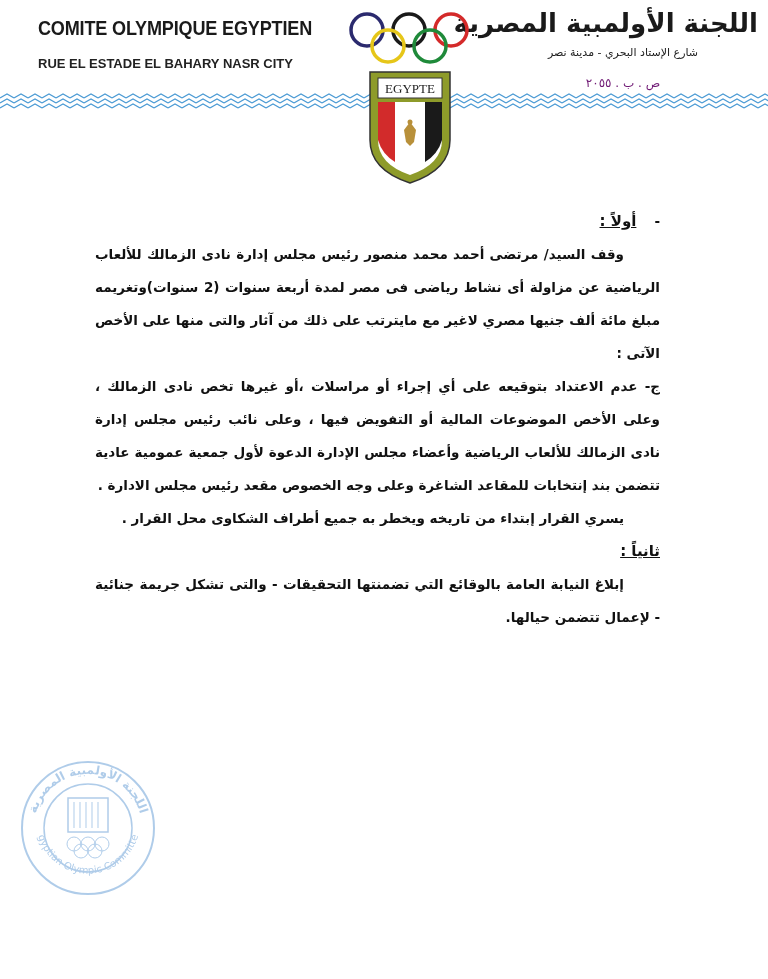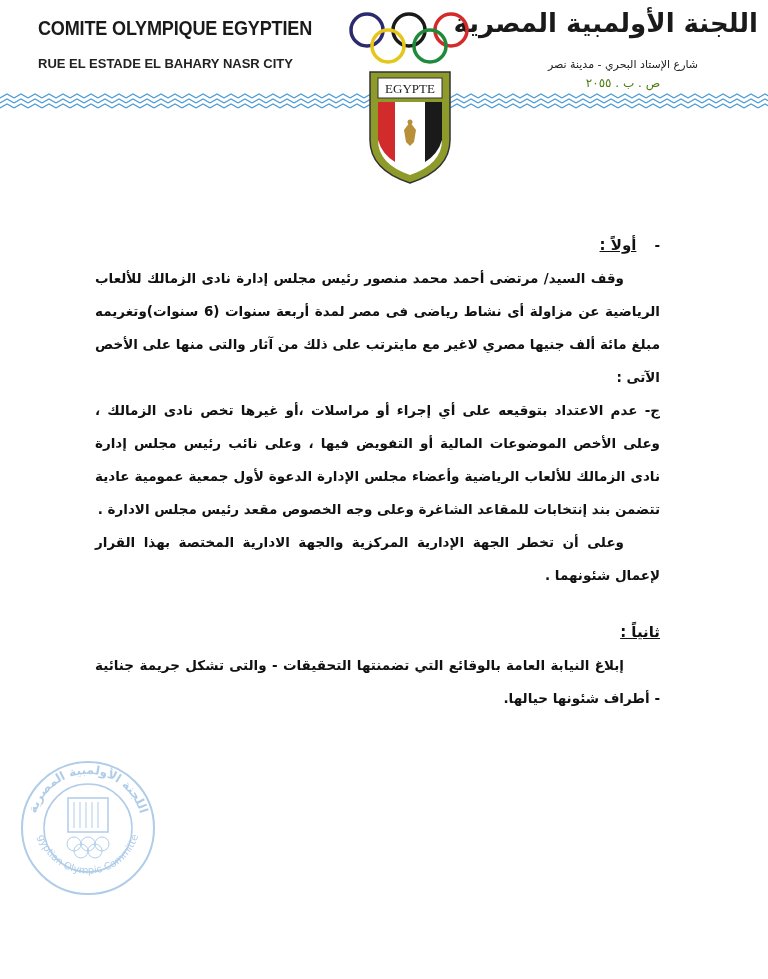--- a/index.html
+++ b/index.html
@@ -4,33 +4,33 @@
   <style>
     html, body { margin: 0; padding: 0; background: #ffffff; }
     body { width: 768px; height: 979px; position: relative; overflow: hidden; font-family: "DejaVu Sans", sans-serif; color: #111; }
 
     .header { position: absolute; left: 0; top: 0; width: 768px; height: 190px; padding-left: 20px; }
     .fr-title { position: absolute; left: 38px; top: 16px; width: 250px; text-align: center; font-family: "Liberation Sans", sans-serif; font-weight: bold; font-size: 21px; letter-spacing: -0.2px; transform: scaleX(0.86); transform-origin: left top; color: #1a1a1a; white-space: nowrap; }
     .fr-addr { position: absolute; left: 38px; top: 56px; width: 245px; text-align: center; font-family: "Liberation Sans", sans-serif; font-weight: bold; font-size: 13px; color: #222; white-space: nowrap; }
     .fr-bp { position: absolute; left: 38px; top: 78px; width: 245px; text-align: center; font-family: "Liberation Serif", serif; font-size: 15px; color: #222; }
 
     .ar-title { position: absolute; right: 30px; top: 8px; width: 260px; text-align: center; font-family: "DejaVu Sans", sans-serif; font-weight: bold; font-size: 26px; color: #1a1a1a; direction: rtl; white-space: nowrap; }
-    .ar-addr { position: absolute; right: 40px; top: 58px; width: 250px; text-align: center; font-family: "DejaVu Sans", sans-serif; font-size: 11px; color: #222; direction: rtl; }
-    .ar-bp { position: absolute; right: 40px; top: 76px; width: 250px; text-align: center; font-family: "DejaVu Sans", sans-serif; font-size: 12px; color: #4d7c0f; direction: rtl; }
+    .ar-addr { position: absolute; right: 40px; top: 46px; width: 250px; text-align: center; font-family: "DejaVu Sans", sans-serif; font-size: 11px; color: #222; direction: rtl; }
+    .ar-bp { position: absolute; right: 40px; top: 76px; width: 250px; text-align: center; font-family: "DejaVu Sans", sans-serif; font-size: 12px; color: #701a75; direction: rtl; }
 
     .wave { position: absolute; top: 92px; height: 24px; }
     .wave.left { left: 0; width: 370px; }
     .wave.right { left: 450px; width: 318px; }
 
     .rings { position: absolute; left: 345px; top: 10px; width: 130px; height: 55px; }
     .shield { position: absolute; left: 368px; top: 70px; width: 84px; height: 115px; }
 
     .body-text { position: absolute; left: 95px; top: 205px; width: 565px; direction: rtl; text-align: justify; font-family: "DejaVu Sans", sans-serif; font-weight: bold; font-size: 13.5px; line-height: 33px; color: #111; }
     .heading { display: block; font-size: 15px; text-decoration: underline; margin-bottom: 4px; }
-    .heading-wrap { direction: rtl; text-align: right; margin-top: 24px; }
+    .heading-wrap { direction: rtl; text-align: right; }
     .dash { display: inline-block; margin-left: 18px; }
     .para { display: block; text-align-last: right; }
     .indent { text-indent: 36px; }
 
     .stamp { position: absolute; left: 18px; top: 758px; width: 140px; height: 140px; opacity: 0.55; }
   </style>
 </head>
 <body>
 
 <div class="header">
@@ -72,27 +72,27 @@
     <path d="M57 32 H74 V70 Q70 84 57 92 Z" fill="#1a1a1a"></path>
     <path d="M42 52 L36 60 L38 72 L42 76 L46 72 L48 60 Z" fill="#b8903a"></path>
     <circle cx="42" cy="52" r="2.5" fill="#b8903a"></circle>
   </svg>
 </div>
 
 <div class="body-text">
   <div class="heading-wrap">
     <span class="dash">-</span><span class="heading" style="display:inline;">أولاً :</span>
   </div>
-  <span class="para indent">وقف السيد/ مرتضى أحمد محمد منصور رئيس مجلس إدارة نادى الزمالك للألعاب الرياضية عن مزاولة أى نشاط رياضى فى مصر لمدة أربعة سنوات (6 سنوات)وتغريمه مبلغ مائة ألف جنيها مصري لاغير مع مايترتب على ذلك من آثار والتى منها على الأخص الآتى :</span>
+  <span class="para indent">وقف السيد/ مرتضى أحمد محمد منصور رئيس مجلس إدارة نادى الزمالك للألعاب الرياضية عن مزاولة أى نشاط رياضى فى مصر لمدة أربعة سنوات (2 سنوات)وتغريمه مبلغ مائة ألف جنيها مصري لاغير مع مايترتب على ذلك من آثار والتى منها على الأخص الآتى :</span>
   <span class="para">ج- عدم الاعتداد بتوقيعه على أي إجراء أو مراسلات ،أو غيرها تخص نادى الزمالك ، وعلى الأخص الموضوعات المالية أو التفويض فيها ، وعلى نائب رئيس مجلس إدارة نادى الزمالك للألعاب الرياضية وأعضاء مجلس الإدارة الدعوة لأول جمعية عمومية عادية تتضمن بند إنتخابات للمقاعد الشاغرة وعلى وجه الخصوص مقعد رئيس مجلس الادارة .</span>
-  <span class="para indent">وعلى أن تخطر الجهة الإدارية المركزية والجهة الادارية المختصة بهذا القرار لإعمال شئونهما .</span>
+  <span class="para indent">يسري القرار إبتداء من تاريخه ويخطر به جميع أطراف الشكاوى محل القرار .</span>
   <div class="heading-wrap">
     <span class="heading" style="display:inline;">ثانياً :</span>
   </div>
-  <span class="para indent">إبلاغ النيابة العامة بالوقائع التي تضمنتها التحقيقات - والتى تشكل جريمة جنائية - أطراف شئونها حيالها.</span>
+  <span class="para indent">إبلاغ النيابة العامة بالوقائع التي تضمنتها التحقيقات - والتى تشكل جريمة جنائية - لإعمال تتضمن حيالها.</span>
 </div>
 
 <svg class="stamp" viewBox="0 0 140 140">
   <circle cx="70" cy="70" r="66" fill="none" stroke="#6fa3d8" stroke-width="2"></circle>
   <circle cx="70" cy="70" r="44" fill="none" stroke="#6fa3d8" stroke-width="1.5"></circle>
   <rect x="50" y="40" width="40" height="34" fill="none" stroke="#6fa3d8" stroke-width="1.5"></rect>
   <line x1="56" y1="44" x2="56" y2="70" stroke="#6fa3d8"></line>
   <line x1="62" y1="44" x2="62" y2="70" stroke="#6fa3d8"></line>
   <line x1="68" y1="44" x2="68" y2="70" stroke="#6fa3d8"></line>
   <line x1="74" y1="44" x2="74" y2="70" stroke="#6fa3d8"></line>

